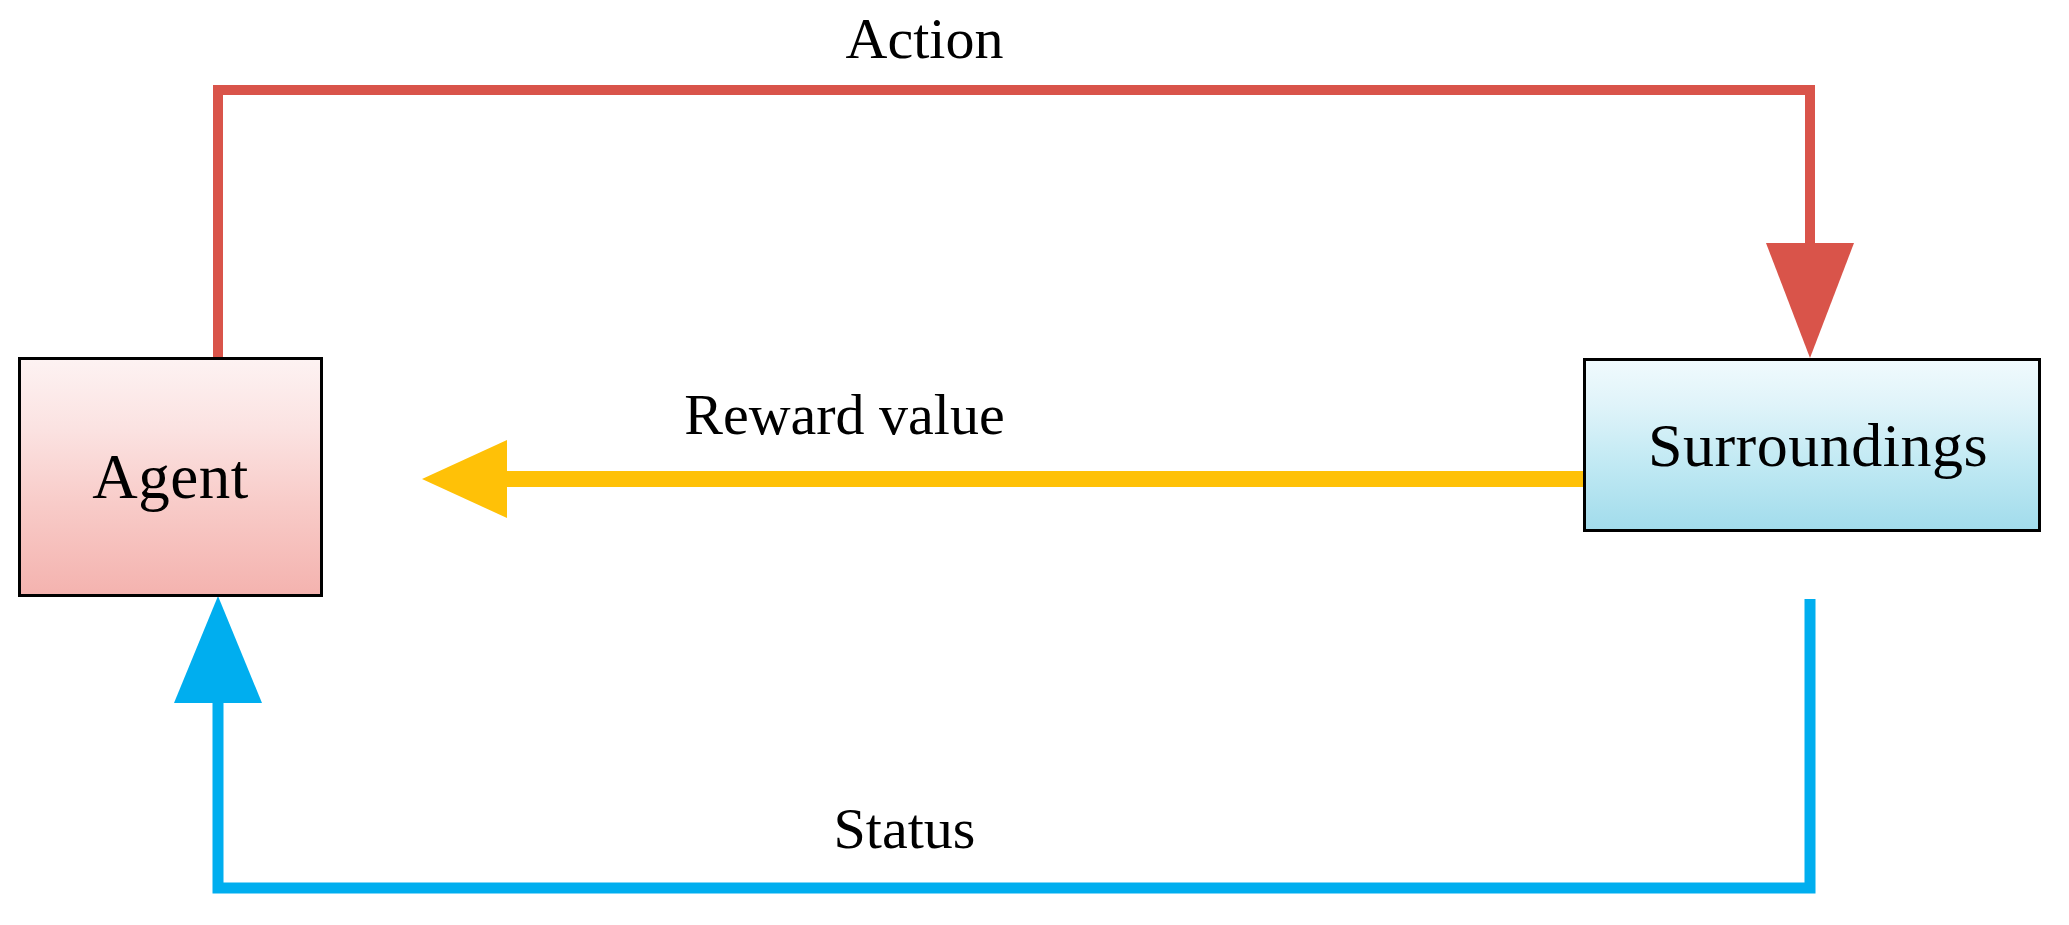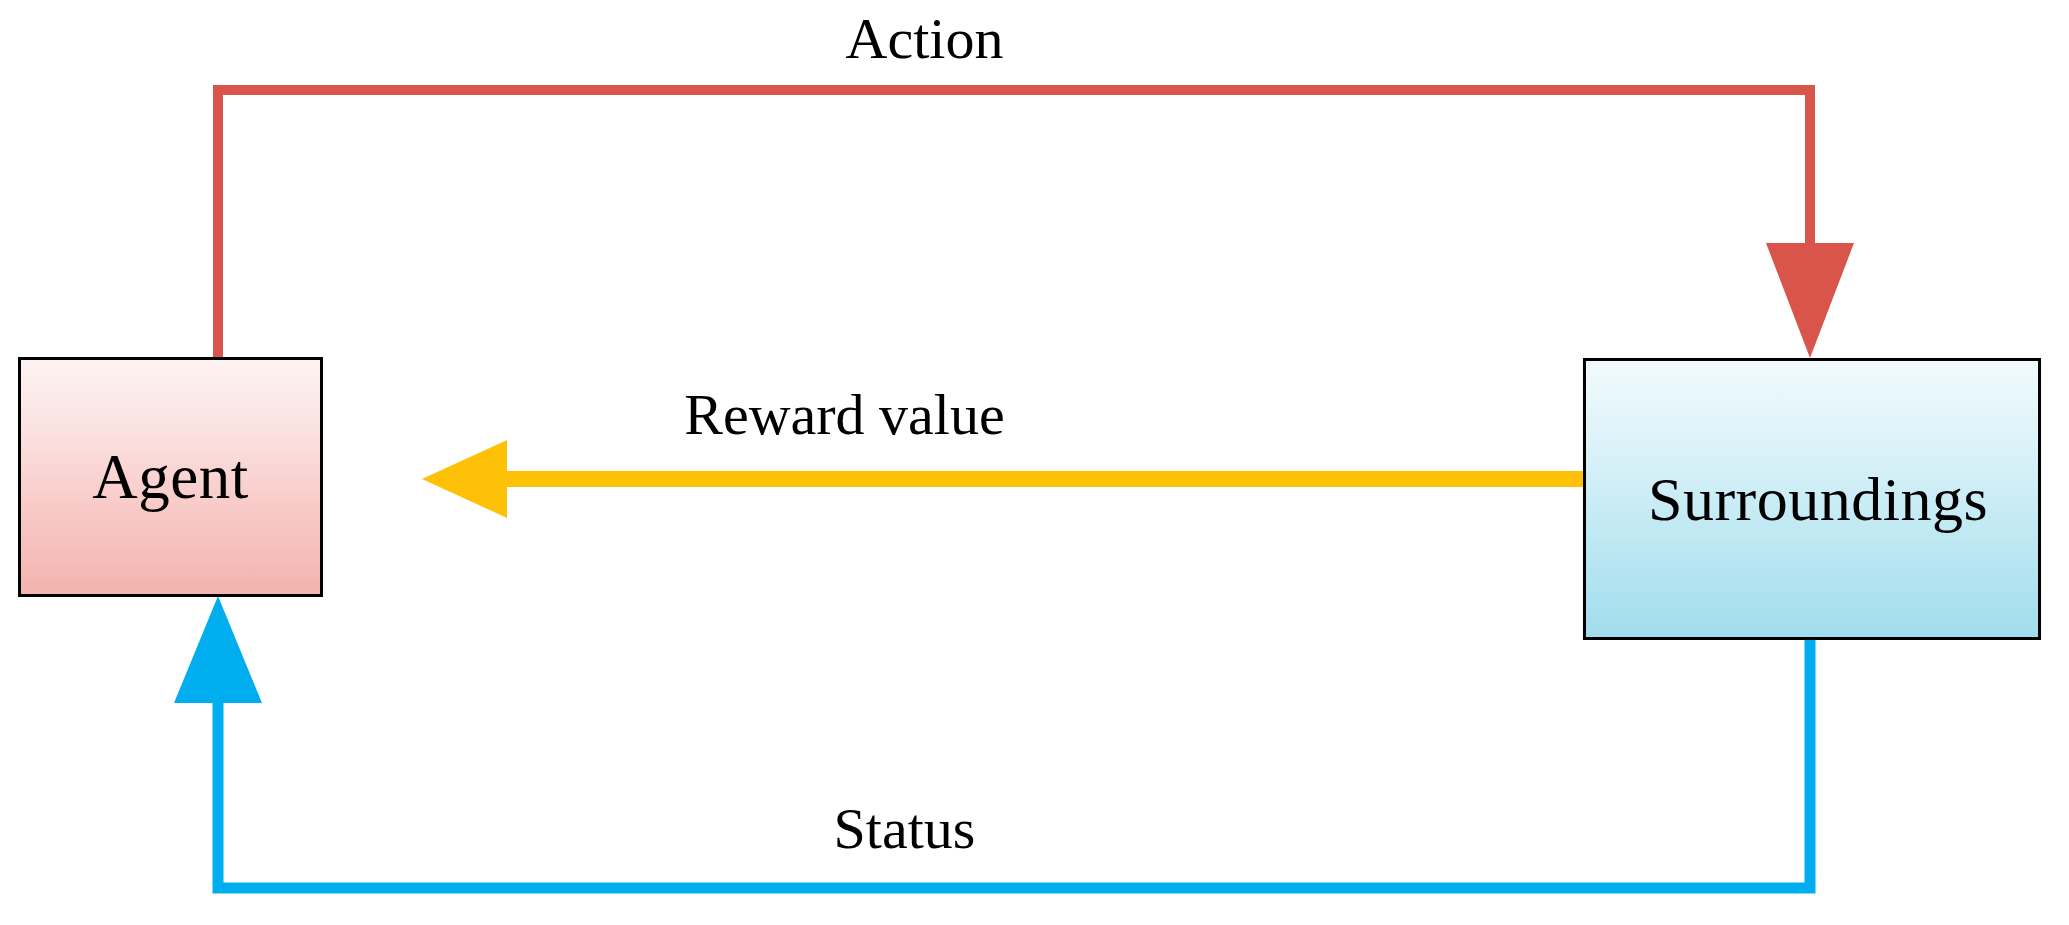--- a/index.html
+++ b/index.html
@@ -41,21 +41,21 @@
     left: 18px;
     top: 357px;
     width: 305px;
     height: 240px;
     background: linear-gradient(to bottom, #fdf2f2 0%, #fbe2e1 30%, #f8cbc8 62%, #f4b3af 100%);
   }
   #node-surroundings {
     left: 1583px;
     top: 358px;
     width: 458px;
-    height: 282px;
+    height: 174px;
     background: linear-gradient(to bottom, #f0fafd 0%, #deF3f9 28%, #c0e9f3 62%, #a2dcec 100%);
     padding-left: 12px;
   }
   .node-label {
     font-family: "Liberation Serif", "DejaVu Serif", serif;
     font-size: 63px;
     font-weight: 400;
     color: #000000;
     line-height: 1;
     white-space: nowrap;

